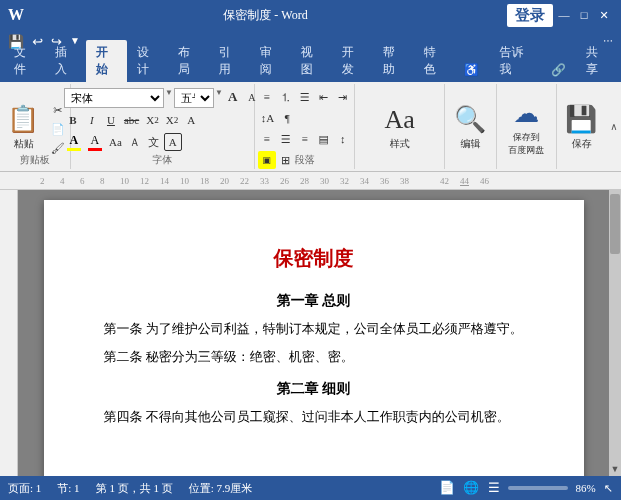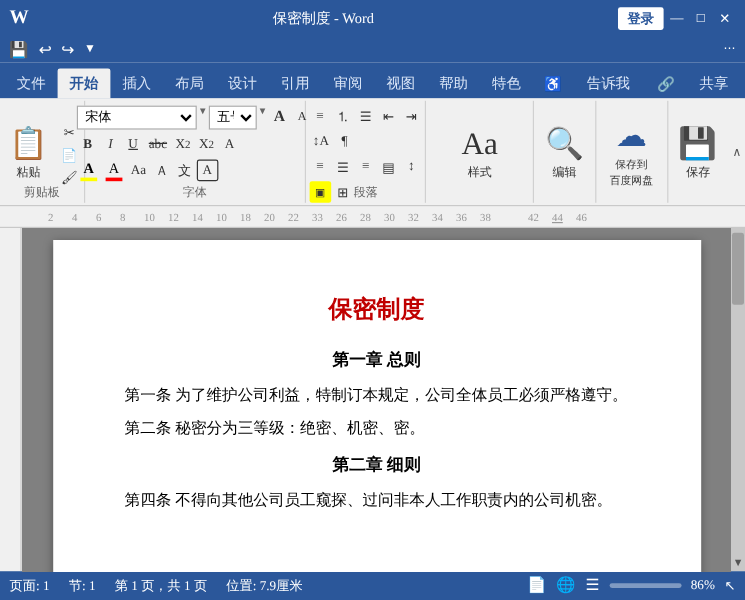--- a/index.html
+++ b/index.html
@@ -13,21 +13,21 @@
       align-items: center;
       justify-content: space-between;
       padding: 0 8px;
       color: white;
     }
     #title-bar-left { display: flex; align-items: center; gap: 4px; }
     #title-bar-center { font-size: 12px; color: white; flex: 1; text-align: center; }
     #title-bar-right { display: flex; align-items: center; gap: 2px; }
     .title-btn { width: 18px; height: 18px; display: flex; align-items: center; justify-content: center; font-size: 11px; color: white; cursor: pointer; border-radius: 2px; }
     .word-icon { font-size: 16px; font-weight: bold; color: white; }
-    .login-btn { background: white; color: #2b579a; font-size: 11px; padding: 2px 8px; border-radius: 2px; cursor: pointer; font-weight: bold; }
+    .login-btn { background: white; color: #2b579a; font-size: 15px; padding: 2px 8px; border-radius: 2px; cursor: pointer; font-weight: bold; }
 
     
     #ribbon-tabs {
       height: 30px;
       background: #2b579a;
       display: flex;
       align-items: flex-end;
       padding: 0 4px;
     }
     .ribbon-tab {
@@ -292,27 +292,28 @@
   <span class="qt-btn">💾</span>
   <span class="qt-btn">↩</span>
   <span class="qt-btn">↪</span>
   <span class="qt-btn" style="font-size:10px;">▼</span>
   <span style="flex:1"></span>
   <span class="qt-btn" style="font-size:10px;">⋯</span>
 </div>
 
 <div id="ribbon-tabs">
   <div class="ribbon-tab">文件</div>
+  <div class="ribbon-tab">插入</div>
   <div class="ribbon-tab active">开始</div>
-  <div class="ribbon-tab">插入</div>
+  <div class="ribbon-tab">设计</div>
   <div class="ribbon-tab">布局</div>
-  <div class="ribbon-tab">设计</div>
   <div class="ribbon-tab">引用</div>
   <div class="ribbon-tab">审阅</div>
   <div class="ribbon-tab">视图</div>
+  <div class="ribbon-tab">开发</div>
   <div class="ribbon-tab">帮助</div>
   <div class="ribbon-tab">特色</div>
   <div class="ribbon-tab">♿</div>
   <div class="ribbon-tab">告诉我</div>
   <div class="ribbon-tab" style="margin-left:auto;">🔗</div>
   <div class="ribbon-tab">共享</div>
 </div>
 
 <div id="ribbon">
 

